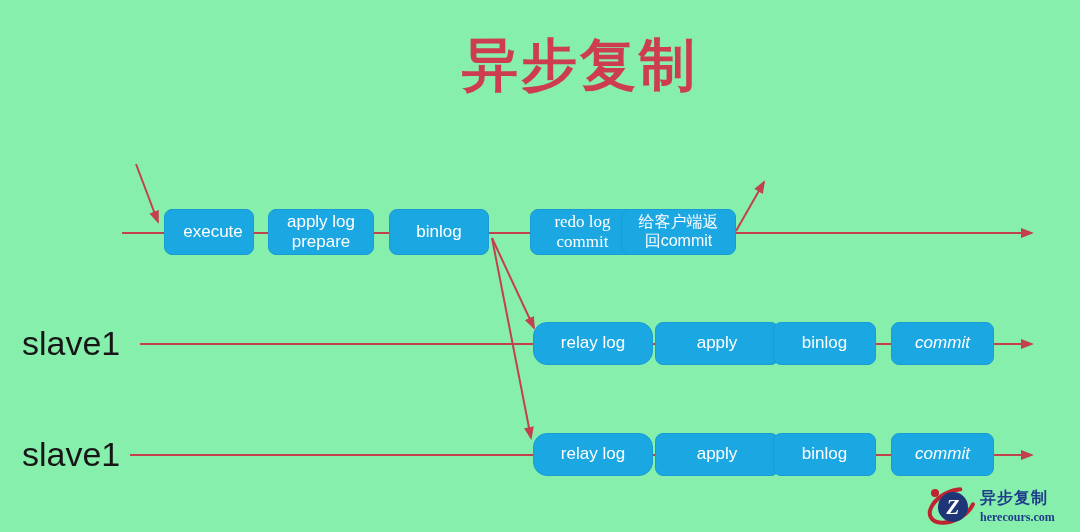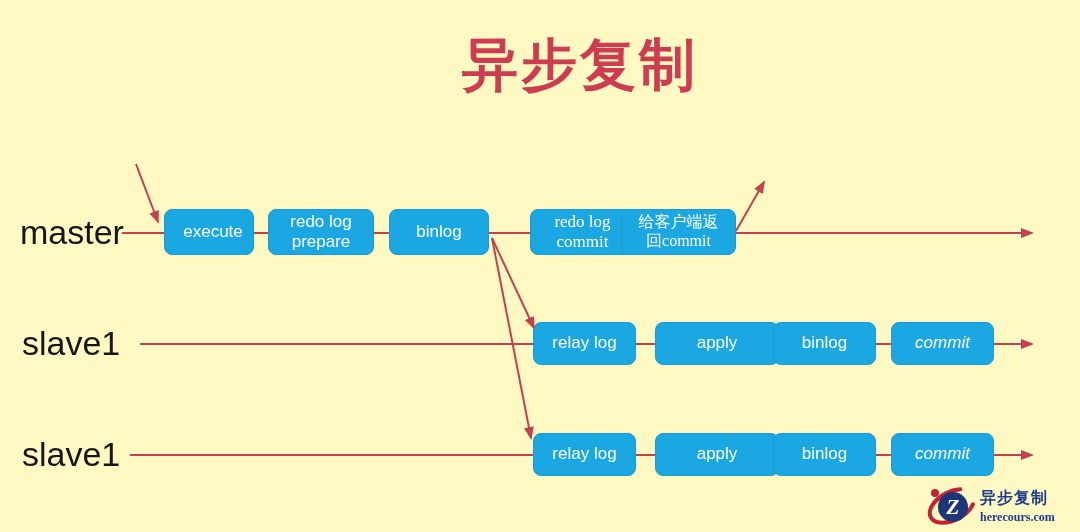--- a/index.html
+++ b/index.html
@@ -1,17 +1,17 @@
 <!DOCTYPE html>
 <html><head>
 <meta charset="utf-8">
 <style>
   html,body{margin:0;padding:0;background:#ffffff;}
   .stage{
-    position:relative;width:1080px;height:532px;background:#fef9c3;overflow:hidden;
+    position:relative;width:1080px;height:532px;background:#86efac;overflow:hidden;
     font-family:"Liberation Sans", sans-serif;
   }
   .title{
     position:absolute;top:28px;left:80px;right:0;height:74px;
     text-align:center;line-height:74px;
     font-size:56px;font-weight:800;color:#CD3C50;letter-spacing:3px;
   }
   .svg-layer{position:absolute;left:0;top:0;width:1080px;height:532px;pointer-events:none;}
   .layer-a{z-index:1;}
   .layer-b{z-index:3;}
@@ -26,24 +26,24 @@
     background:#1BA7E2;border:1px solid #199CD4;border-radius:8px;
     color:#ffffff;font-size:17px;line-height:1.18;
     display:flex;align-items:center;justify-content:center;text-align:center;
     padding:2px 11px;box-sizing:border-box;
   }
   .m-row .box{top:209px;height:46px;}
   .b-execute{left:164px;width:90px;padding-left:19px;}
   .b-redoprep{left:268px;width:106px;}
   .b-mbinlog{left:389px;width:100px;}
   .b-redocommit{left:530px;width:105px;font-family:Liberation Serif, serif;}
-  .b-client{left:621px;width:115px;font-size:16px;padding:2px 9px;font-family:Liberation Serif, serif;}
+  .b-client{left:621px;width:115px;font-size:16px;padding:2px 9px;}
   .s1-row .box{top:322px;height:43px;}
   .s2-row .box{top:433px;height:43px;}
-  .b-relay{left:533px;width:103px;}
+  .b-relay{left:533px;width:120px;border-radius:14px;}
   .b-apply{left:655px;width:124px;}
   .b-sbinlog{left:773px;width:103px;}
   .b-commit{left:891px;width:103px;font-style:italic;}
   .watermark{
     position:absolute;left:926px;top:481px;width:154px;height:50px;z-index:4;
     display:flex;align-items:center;
   }
   .wm-text{display:flex;flex-direction:column;margin-left:2px;}
   .wm-name{font-size:16px;font-weight:bold;color:#1F3C8C;line-height:18px;letter-spacing:1px;}
   .wm-url{font-size:12px;font-weight:bold;color:#1F3C8C;font-family:"Liberation Serif", serif;line-height:14px;margin-top:3px;}
@@ -61,27 +61,26 @@
         <path d="M0,0 L13,5 L0,10 Z" fill="#C2404F"></path>
       </marker>
     </defs>
     <line x1="122" y1="233" x2="1032" y2="233" stroke="#C2404F" stroke-width="2" marker-end="url(#ah)"></line>
     <line x1="136" y1="164" x2="158" y2="222" stroke="#C2404F" stroke-width="2" marker-end="url(#ah)"></line>
     <line x1="736" y1="231" x2="764" y2="182" stroke="#C2404F" stroke-width="2" marker-end="url(#ah)"></line>
     <line x1="140" y1="344" x2="1032" y2="344" stroke="#C2404F" stroke-width="2" marker-end="url(#ah)"></line>
     <line x1="130" y1="455" x2="1032" y2="455" stroke="#C2404F" stroke-width="2" marker-end="url(#ah)"></line>
   </svg>
 
-  <div class="row-label lbl-master">master</div>
   <div class="row-label lbl-slave1a">slave1</div>
   <div class="row-label lbl-slave1b">slave1</div>
 
   <div class="m-row">
     <div class="box b-execute">execute</div>
-    <div class="box b-redoprep">redo log prepare</div>
+    <div class="box b-redoprep">apply log prepare</div>
     <div class="box b-mbinlog">binlog</div>
     <div class="box b-redocommit">redo log commit</div>
     <div class="box b-client">给客户端返回commit</div>
   </div>
 
   <div class="s1-row">
     <div class="box b-relay">relay log</div>
     <div class="box b-apply">apply</div>
     <div class="box b-sbinlog">binlog</div>
     <div class="box b-commit">commit</div>

